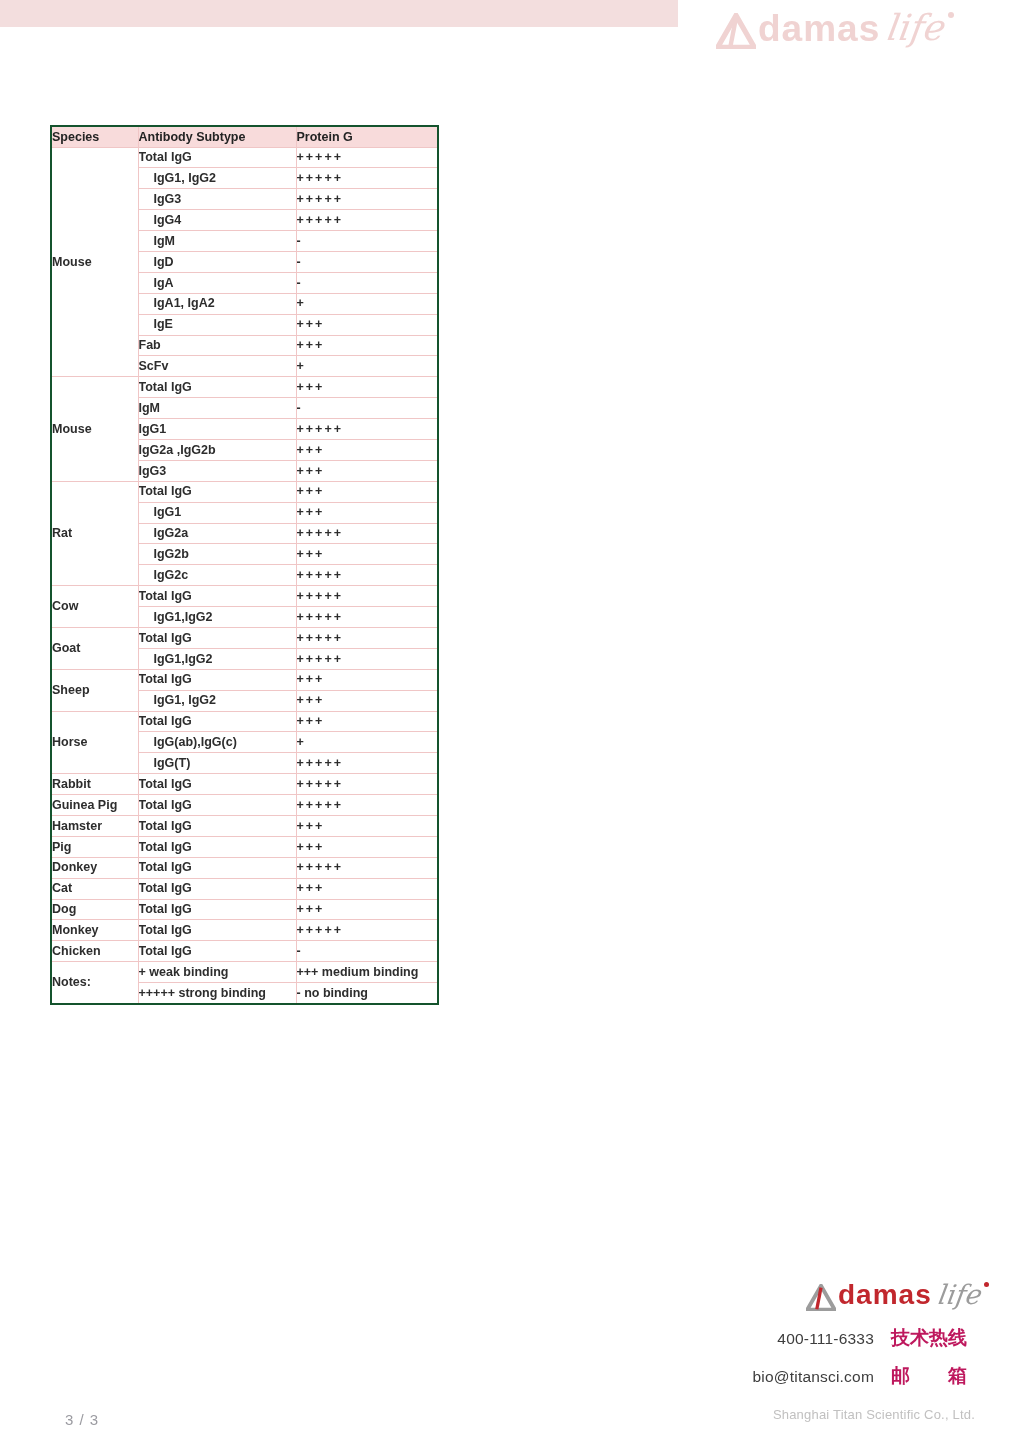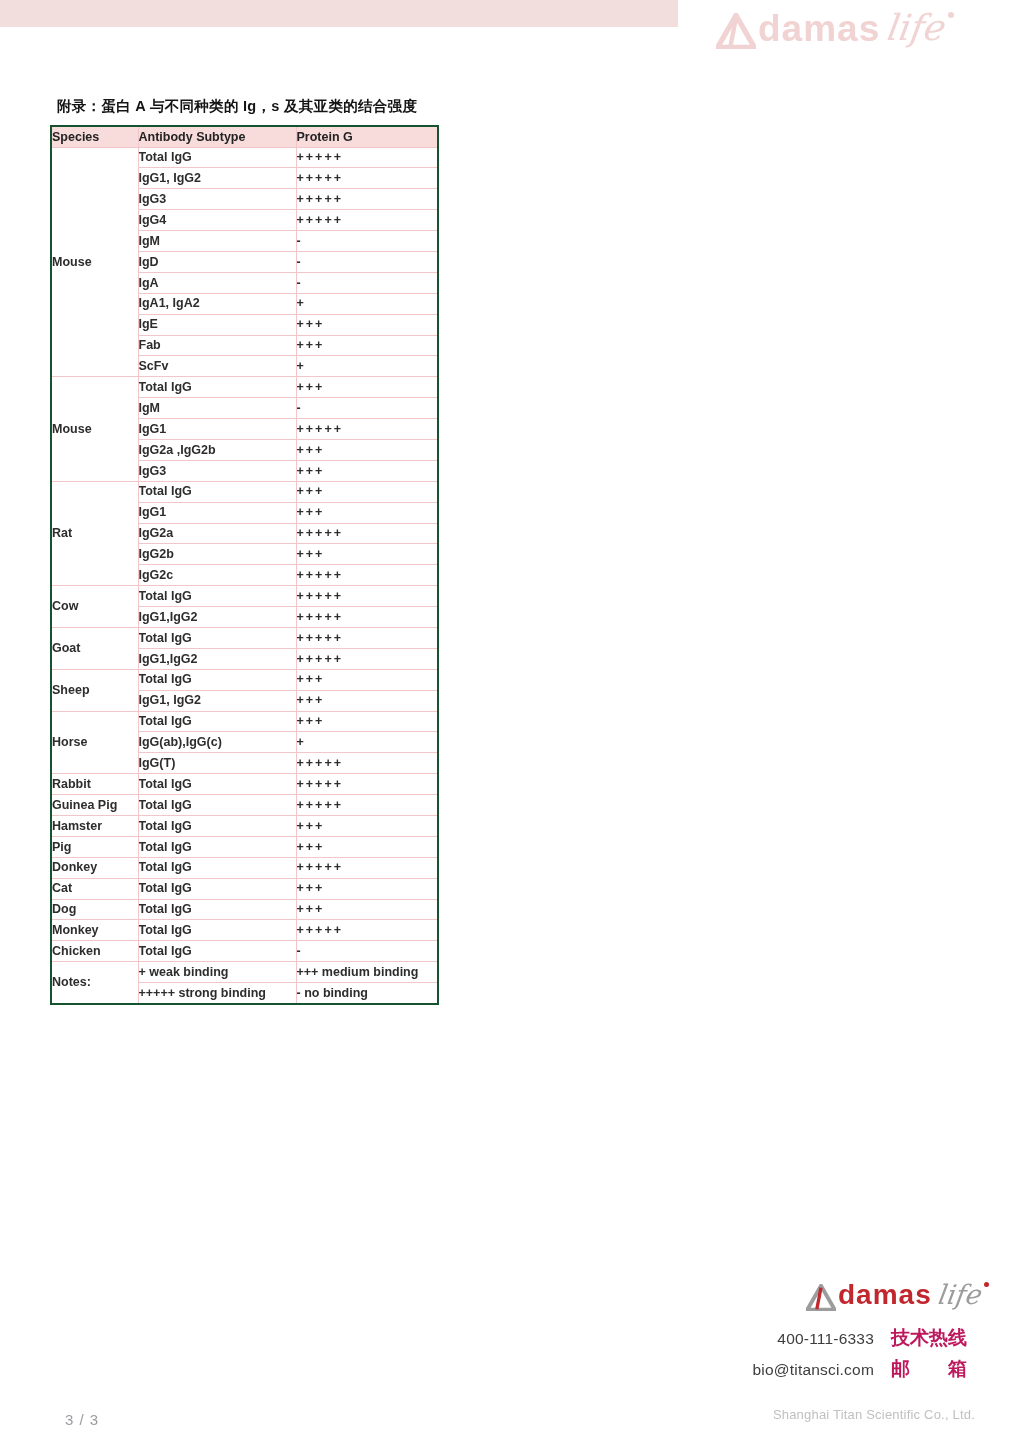--- a/index.html
+++ b/index.html
@@ -49,32 +49,32 @@
     padding:0;line-height:1;vertical-align:middle;
     overflow:hidden;white-space:nowrap;text-align:left;
   }
   table.bind{border:2px solid #14532d;}
   table.bind thead tr{height:21px;}
   table.bind tbody tr{height:20.9px;}
   table.bind th{background:#f8dbdb;color:#232323;}
   th.h-species, td.species{padding-left:7px;}
   th.h-subtype, td.subtype{padding-left:9px;}
   th.h-value,   td.value  {padding-left:9px;margin-left:20px;}
-  td.subtype.indent{padding-left:0;}
+  td.subtype.indent{padding-left:15px;}
   td.species{vertical-align:top;padding-top:6px;}
   td.value.sym{letter-spacing:2px;}
   
   .logo-bottom{left:806px;top:1281px;}
   .logo-bottom .damas{font-size:28px;color:#c1272d;margin-left:2px;}
   .logo-bottom .life{font-size:27px;margin-left:7px;color:#9c9c9c;}
   .logo-bottom .dot{width:5px;height:5px;background:#c1272d;margin-left:2px;margin-top:1px;}
   
   .contact{
     position:absolute;right:54px;top:1325px;width:230px;
-    display:flex;flex-direction:column;gap:10px;
+    display:flex;flex-direction:column;gap:17px;
   }
   .contact .row{display:flex;align-items:baseline;height:21px;}
   .contact .val{
     flex:1;text-align:right;color:#3d3d3d;
     font-size:15.5px;letter-spacing:0.2px;
   }
   .contact .lbl{
     width:63px;margin-left:17px;color:#be185d;
     font-size:19px;font-weight:bold;white-space:pre;
   }
@@ -100,21 +100,20 @@
       <svg width="40" height="36" viewBox="0 0 100 90">
         <polygon points="50,6 96,86 4,86" fill="none" stroke="#f0d3d2" stroke-width="13"></polygon>
         <line x1="50" y1="12" x2="36" y2="84" stroke="#f0d3d2" stroke-width="11"></line>
       </svg>
     </span>
     <span class="damas">damas</span>
     <span class="life">life</span>
     <span class="dot"></span>
   </div>
 
-  <div class="doc-title">附录：蛋白 A 与不同种类的 Ig，s 及其亚类的结合强度</div>
 
   <table class="bind">
     <colgroup>
         <col class="c1">
         <col class="c2">
         <col class="c3">
       </colgroup>
     <thead>
       <tr>
         <th class="h-species">Species</th>

